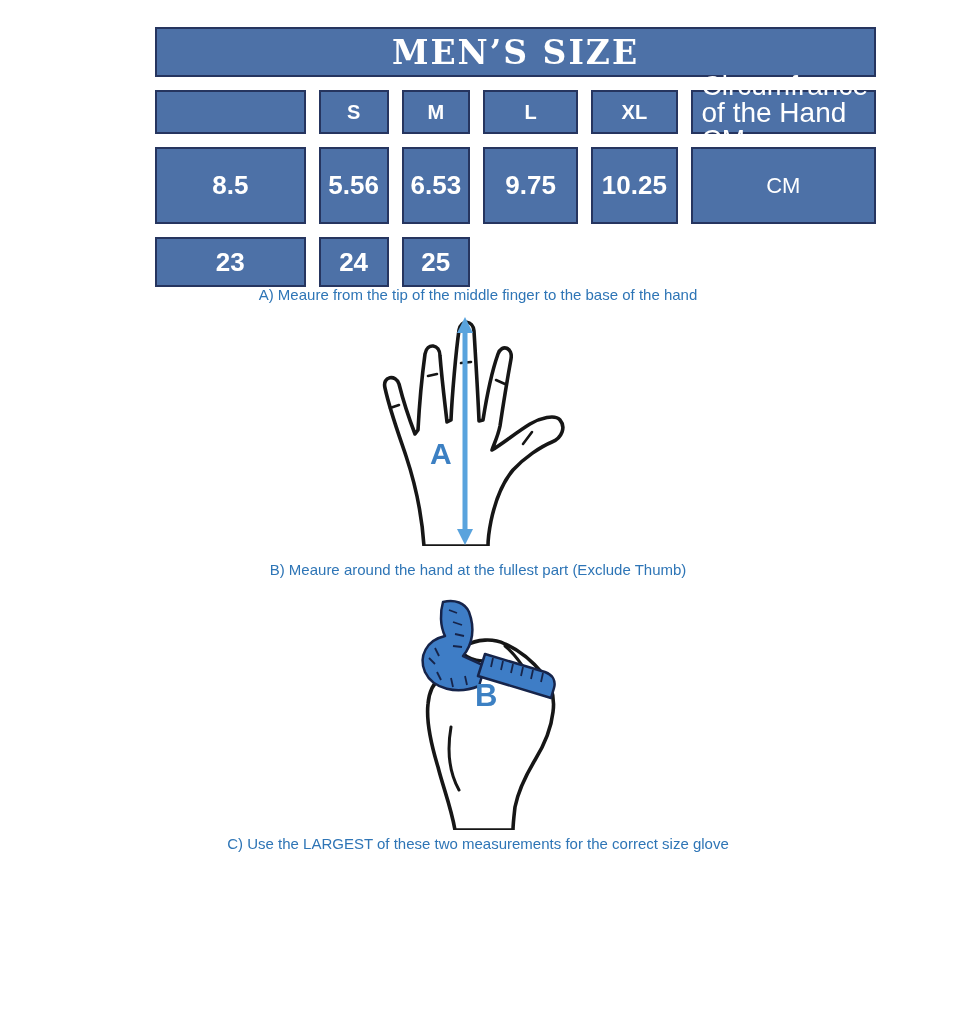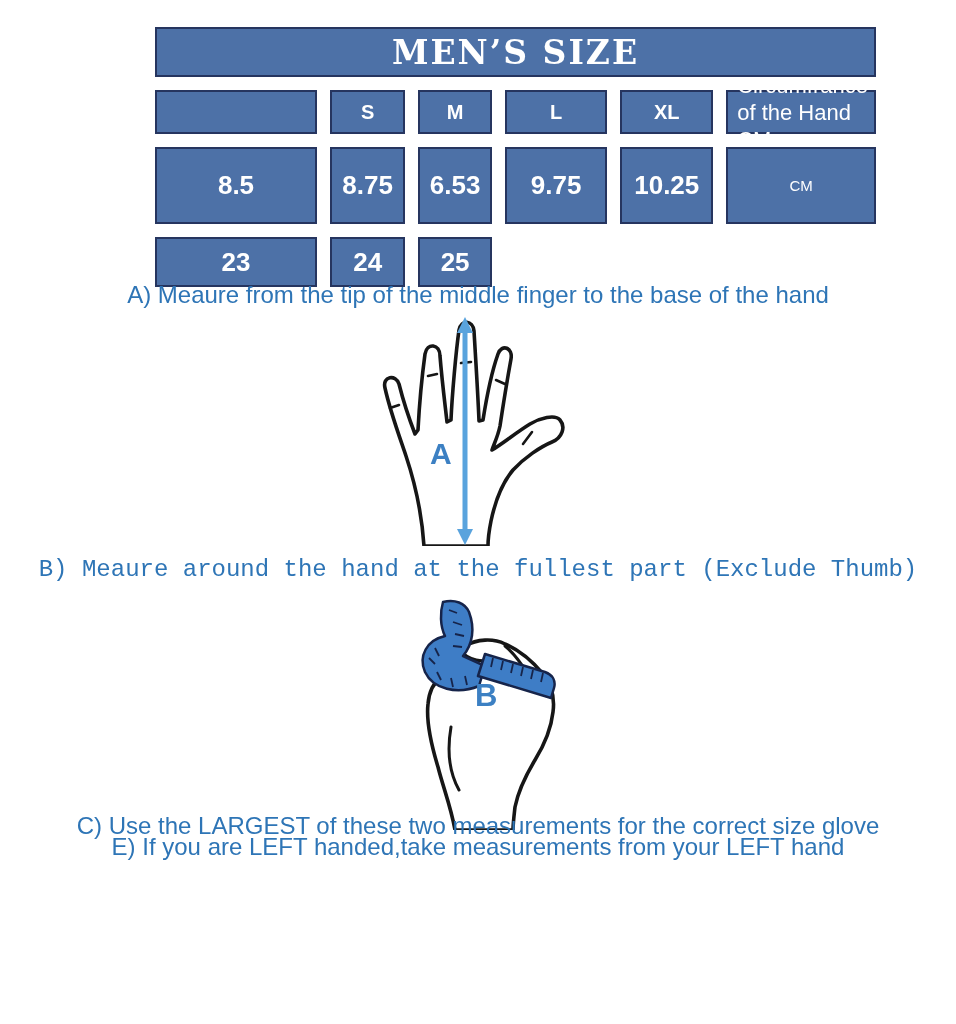--- a/index.html
+++ b/index.html
@@ -23,34 +23,34 @@
     border:2px solid #26355f;
     color:#ffffff;
     display:flex; align-items:center; justify-content:center;
   }
   .title-cell {
     grid-column:1 / -1;
     font-family:"DejaVu Serif", serif;
     font-weight:bold; font-size:33px; letter-spacing:2px;
   }
   .col-head { font-weight:bold; font-size:20px; }
-  .row-label { font-size:22px; font-weight:normal; line-height:27px;
+  .row-label { font-size:28px; font-weight:normal; line-height:27px;
                justify-content:flex-start; text-align:left; padding:0 6px 0 9px; }
-  .row-label-cm { font-size:15px; font-weight:normal; }
+  .row-label-cm { font-size:22px; font-weight:normal; }
   .val { font-weight:bold; font-size:26px; }
 
   
   .instr {
     position:absolute; left:0; width:956px;
     text-align:center; color:#2e75b6;
-    font-size:24px; line-height:21px;
+    font-size:15px; line-height:21px;
   }
   #instrA { top:284px; }
-  #instrB { top:559px;font-family:Liberation Mono, monospace; }
-  #instrCF { top:815px; }
+  #instrB { top:559px; }
+  #instrCF { top:833px; }
 
   
   .diagram { position:absolute; }
   #hand-diagram { left:372px; top:316px; }
   #fist-diagram { left:393px; top:592px; }
   .diagram-letter {
     font-family:"Liberation Sans", sans-serif;
     font-weight:bold; fill:#3c80c3;
   }
 </style>
@@ -61,21 +61,21 @@
   <div class="cell title-cell">MEN’S SIZE</div>
 
   <div class="cell col-head"></div>
   <div class="cell col-head">S</div>
   <div class="cell col-head">M</div>
   <div class="cell col-head">L</div>
   <div class="cell col-head">XL</div>
 
   <div class="cell row-label">Circumfrance of the Hand CM</div>
   <div class="cell val">8.5</div>
-  <div class="cell val">8.75</div>
+  <div class="cell val">5.56</div>
   <div class="cell val">6.53</div>
   <div class="cell val">9.75</div>
   <div class="cell val">10.25</div>
 
   <div class="cell row-label-cm">CM</div>
   <div class="cell val">23</div>
   <div class="cell val">24</div>
   <div class="cell val">25</div>
 </div>
 
@@ -174,14 +174,13 @@
     <path d="M 120 72 L 118 81"></path>
     <path d="M 130 75 L 128 84"></path>
     <path d="M 140 78 L 138 87"></path>
     <path d="M 150 81 L 148 90"></path>
   </g>
   <text class="diagram-letter" x="82" y="114" font-size="31">B</text>
 </svg>
 
 <div class="instr" id="instrCF">
   <div>C) Use the LARGEST of these two measurements for the correct size glove</div>
-  <div>E) If you are LEFT handed,take measurements from your LEFT hand</div>
 </div>
 
 </body></html>

